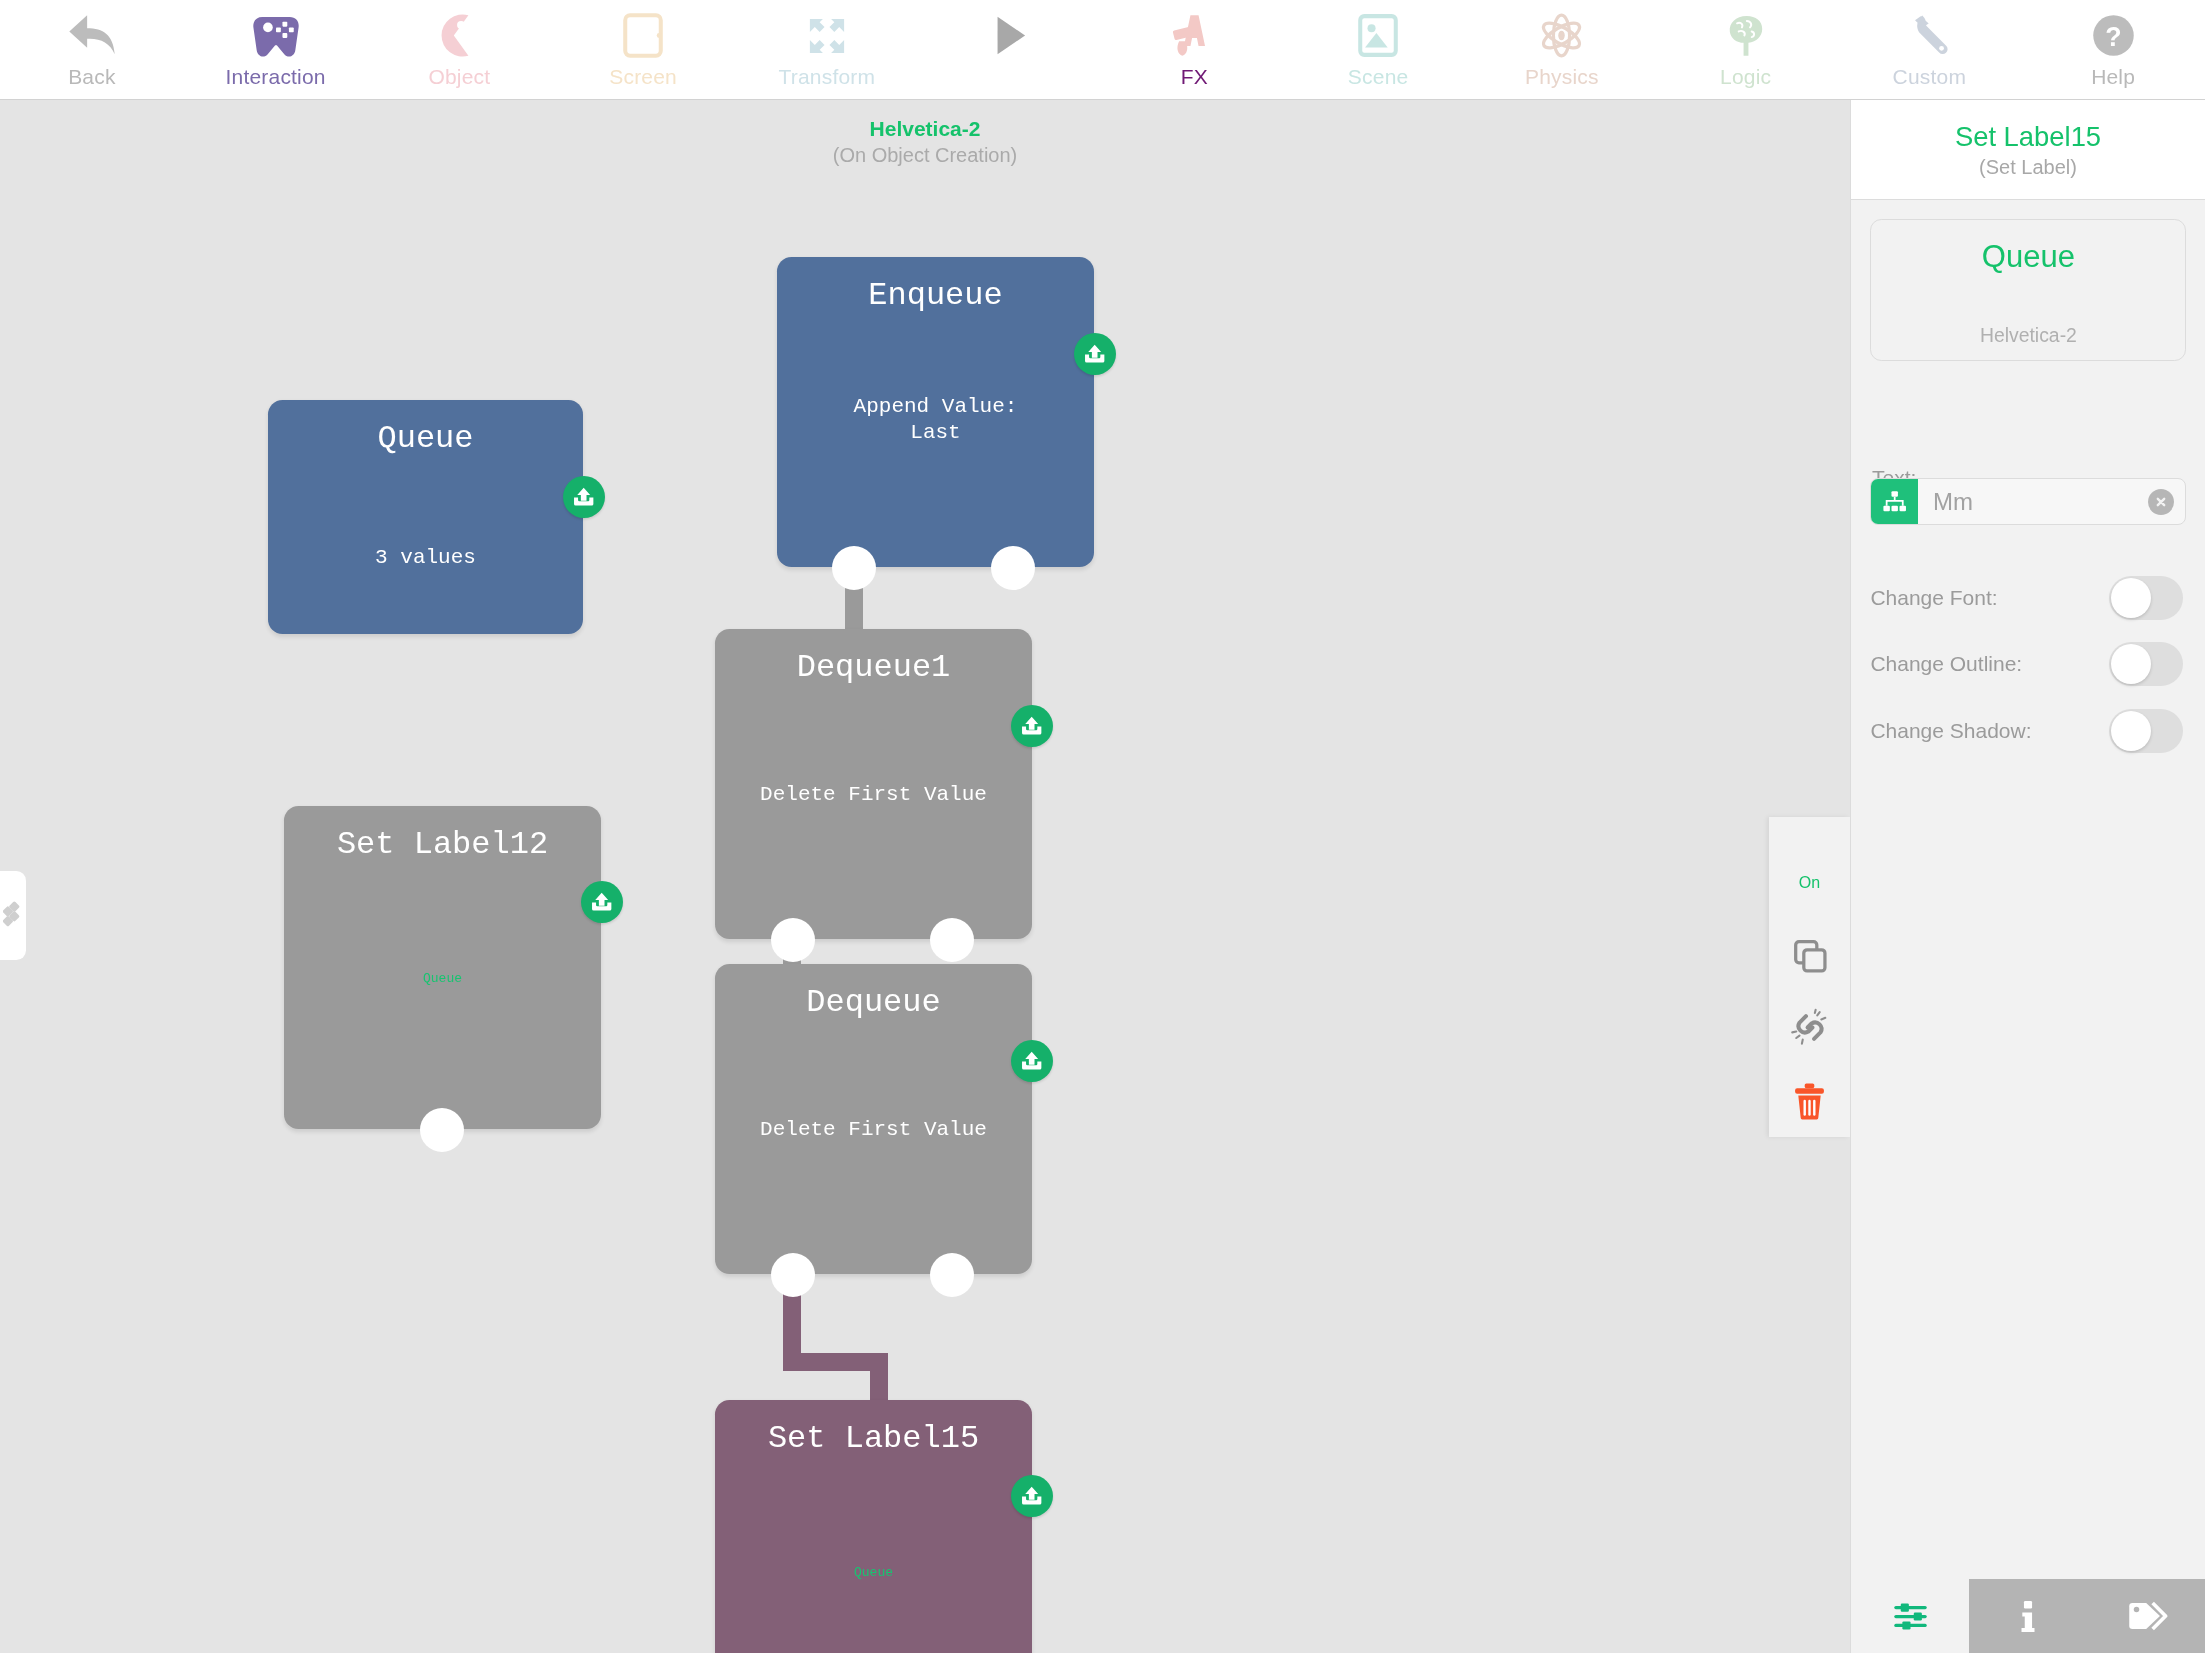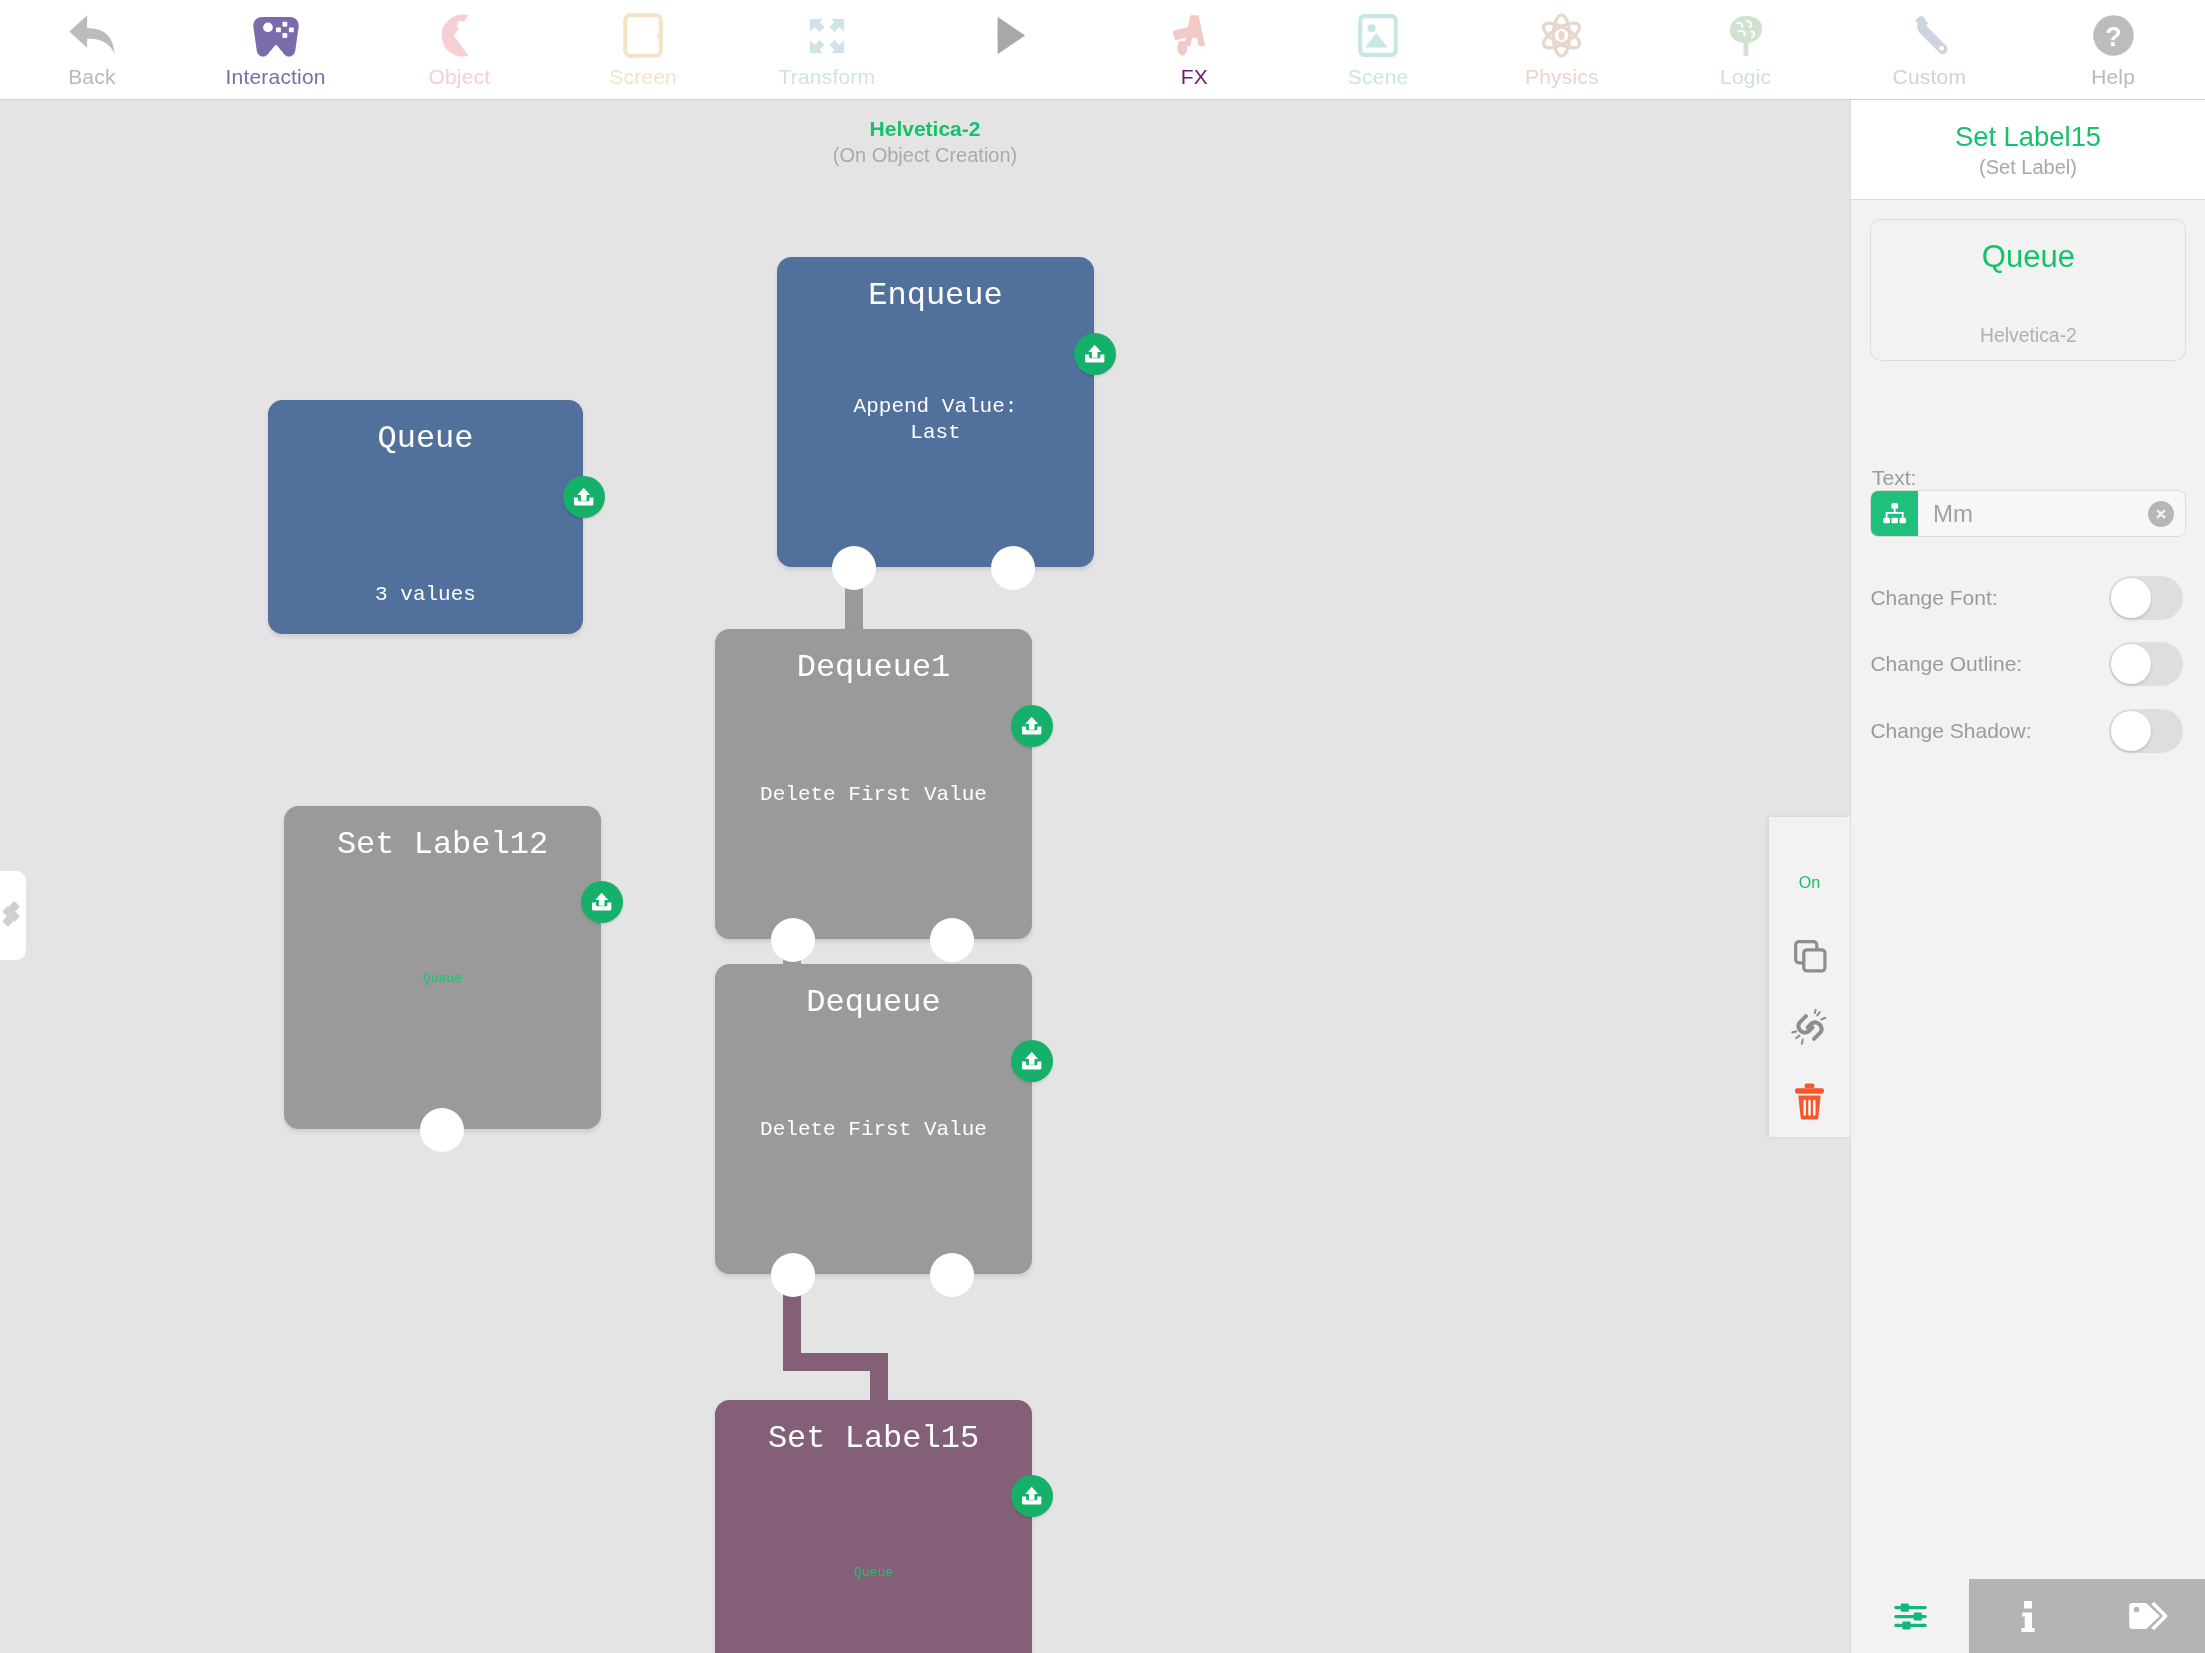--- a/index.html
+++ b/index.html
@@ -174,21 +174,21 @@
   #preview-box .pv-font {
     position: absolute; left: 0; right: 0; bottom: 13px;
     text-align: center;
     font-size: 19.4px; color: #b0b0b0; line-height: 24px;
   }
   .field-label {
     position: absolute;
     font-size: 21px; color: #9b9b9b; line-height: 26px;
   }
   #text-row {
-    position: absolute; left: 19.4px; top: 390px;
+    position: absolute; left: 19.4px; top: 378px;
     width: 316px; height: 51px;
   }
   #text-input-wrap {
     position: absolute; left: 0; top: 0;
     width: 316px; height: 47px;
     border: 1.6px solid #dcdcdc;
     border-radius: 8px;
     background: #f7f7f7;
     overflow: hidden;
     display: flex; align-items: center;
@@ -399,21 +399,21 @@
   <div class="wire" style="left:783px; top:835px; width:18px; height:97px; background:#9a9a9a;"></div>
   <div class="wire" style="left:783px; top:915px; width:105px; height:18px; background:#9a9a9a;"></div>
   <div class="wire" style="left:870px; top:915px; width:18px; height:89px; background:#9a9a9a;"></div>
 
   <div class="wire" style="left:783px; top:1170px; width:18px; height:100px; background:#836077;"></div>
   <div class="wire" style="left:783px; top:1253px; width:105px; height:18px; background:#836077;"></div>
   <div class="wire" style="left:870px; top:1253px; width:18px; height:97px; background:#836077;"></div>
 
   <div class="node blue" style="left:268px; top:300px; width:315px; height:234px;">
     <div class="node-title">Queue</div>
-    <div class="node-sub" style="top:145px;margin-top:37px;">3 values</div>
+    <div class="node-sub" style="top:145px;">3 values</div>
   </div>
   <div class="badge-upload" style="left:563px; top:376px;">
     <svg width="27.4" height="27.4" viewBox="0 0 34 34">
       <path d="M17 6 L25 15 L20.5 15 L20.5 22 L13.5 22 L13.5 15 L9 15 Z" fill="#ffffff"></path>
       <path d="M5 18 L5 26 A2 2 0 0 0 7 28 L27 28 A2 2 0 0 0 29 26 L29 18 L24 18 L24 21 A1.5 1.5 0 0 1 22.5 22.5 L11.5 22.5 A1.5 1.5 0 0 1 10 21 L10 18 Z" fill="#ffffff"></path>
     </svg>
   </div>
 
   <div class="node blue" style="left:777px; top:157px; width:317px; height:310px;">
     <div class="node-title">Enqueue</div>

